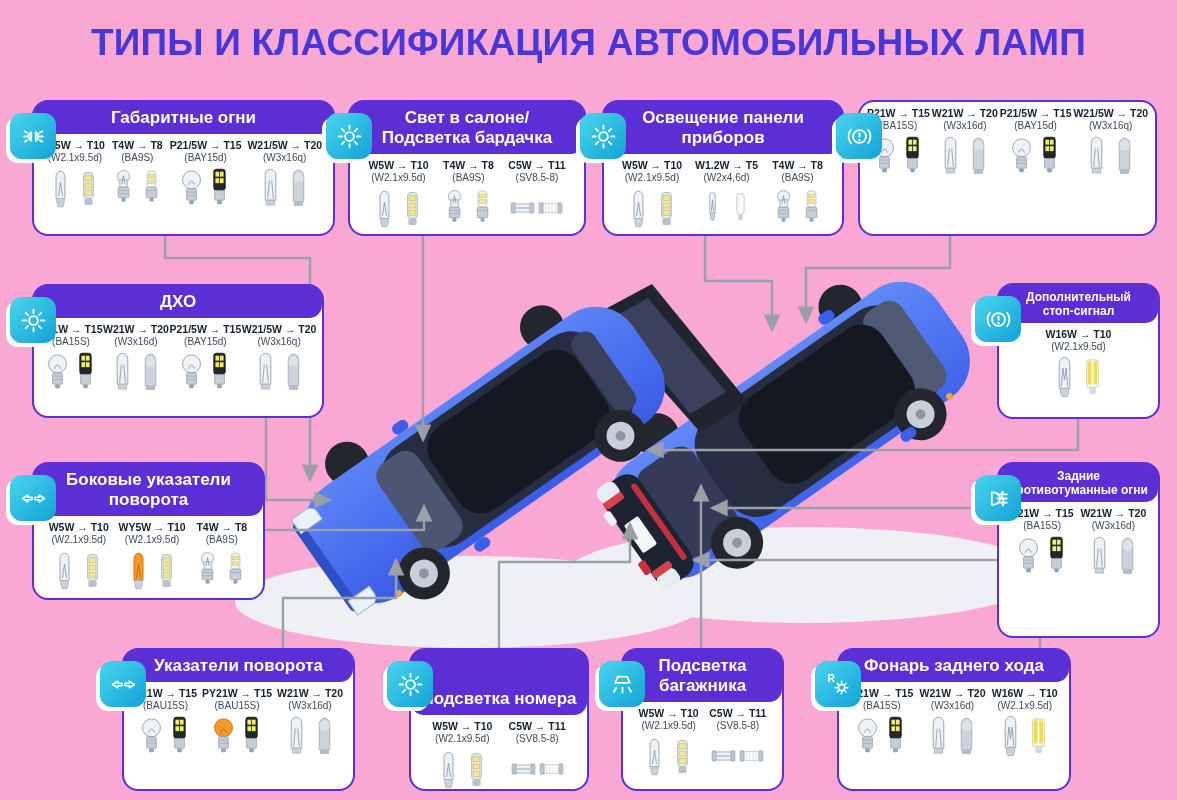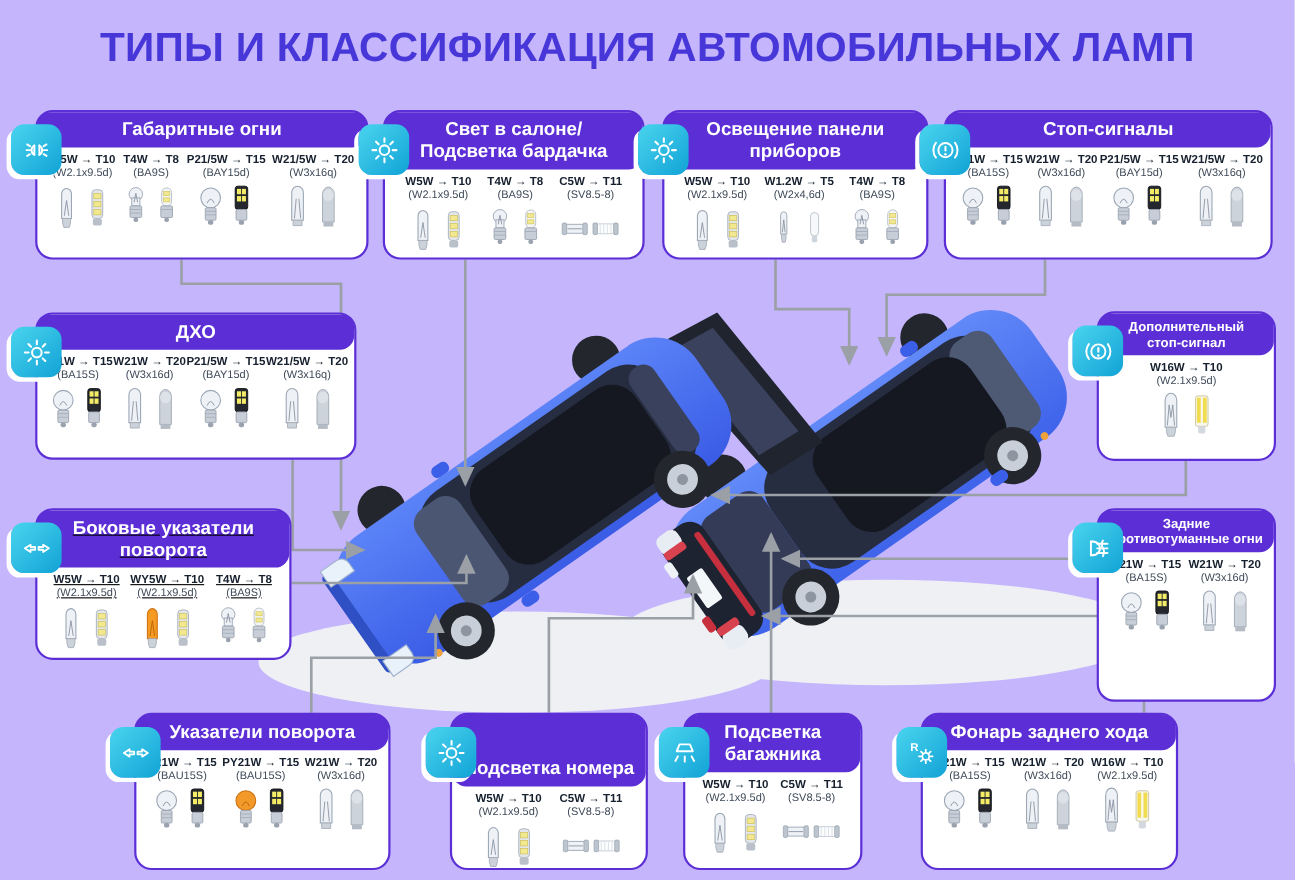--- a/index.html
+++ b/index.html
@@ -1,18 +1,18 @@
 <!DOCTYPE html>
 <html><head>
 <meta charset="utf-8">
 <style>
   html,body{margin:0;padding:0;}
   body{width:1177px;height:800px;overflow:hidden;background:#fff;
        font-family:"Liberation Sans","DejaVu Sans",sans-serif;}
-  .stage{position:relative;width:1177px;height:800px;background:#c4b5fd;}
+  .stage{position:relative;width:1177px;height:800px;background:#f9a8d4;}
   #title{position:absolute;top:22px;left:0;width:100%;text-align:center;margin:0;
          font-size:37px;font-weight:800;color:#4837d8;letter-spacing:.2px;}
   svg.layer{position:absolute;left:0;top:0;}
   #cars-layer{z-index:1;}
   #connector-layer{z-index:2;}
   #cards{position:absolute;inset:0;z-index:3;}
   .card{position:absolute;background:#fff;border:2px solid #5b2ed6;border-radius:16px;
         box-sizing:border-box;}
   .card-head{background:#5b2ed6;color:#fff;border-radius:12px 12px 13px 13px;
         text-align:center;font-weight:700;font-size:17px;line-height:1.18;
@@ -375,23 +375,20 @@
           <svg viewBox="0 0 26 26" width="27" height="27">
             <g stroke="#fff" stroke-width="1.7" fill="none" stroke-linecap="round">
               <circle cx="13" cy="13" r="6.2"></circle>
               <path d="M4.7,6.5 a10.5,10.5 0 0 0 0,13"></path>
               <path d="M21.3,6.5 a10.5,10.5 0 0 1 0,13"></path>
             </g>
             <rect x="12.1" y="9.2" width="1.8" height="5" rx=".9" fill="#fff"></rect>
             <circle cx="13" cy="16.6" r="1.1" fill="#fff"></circle>
           </svg>
         </div>
-        <div class="card-head">
-          <span style="display: block;">Стоп-сигналы</span>
-        </div>
         <div class="items">
           <div class="item">
             <div class="b-label">P21W → T15</div>
             <div class="b-socket">(BA15S)</div>
             <div class="b-imgs">
               <span class="bulb"><svg viewBox="0 0 30 54" width="25" height="44">
                   <circle cx="15" cy="17" r="11" fill="#eef1f5" stroke="#9aa6b4" stroke-width="1.2"></circle>
                   <path d="M11,23 q4,-9 8,0" fill="none" stroke="#8b94a3" stroke-width="1"></path>
                   <rect x="9" y="28" width="12" height="14" rx="1.5" fill="#c7ced8" stroke="#9aa3b0"></rect>
                   <line x1="9" y1="32" x2="21" y2="32" stroke="#a4adba"></line>
@@ -589,21 +586,21 @@
                   <rect x="8" y="6" width="14" height="34" rx="2.5" fill="#f7f6ee" stroke="#c9c39a"></rect>
                   <rect x="9.5" y="8" width="4.5" height="28" fill="#f0dc4e"></rect>
                   <rect x="16" y="8" width="4.5" height="28" fill="#f0dc4e"></rect>
                   <rect x="14" y="8" width="2" height="28" fill="#fbf9ef"></rect>
                   <rect x="11" y="40" width="8" height="8" rx="2" fill="#d4d9df"></rect>
                 </svg></span>
             </div>
           </div>
         </div>
       </section>
-      <section class="card" style="left: 32px; top: 462px; width: 233px; height: 138px; text-decoration: underline;">
+      <section class="card" style="left: 32px; top: 462px; width: 233px; height: 138px;">
         <div class="badge">
           <svg viewBox="0 0 26 26" width="27" height="27">
             <g fill="none" stroke="#fff" stroke-width="1.6" stroke-linejoin="round">
               <path d="M2.5,13 L7.5,9.8 v2 h4 v2.4 h-4 v2 Z"></path>
               <path d="M23.5,13 L18.5,9.8 v2 h-4 v2.4 h4 v2 Z"></path>
             </g>
           </svg>
         </div>
         <div class="card-head">
           <span style="display: block;">Боковые указатели поворота</span>

